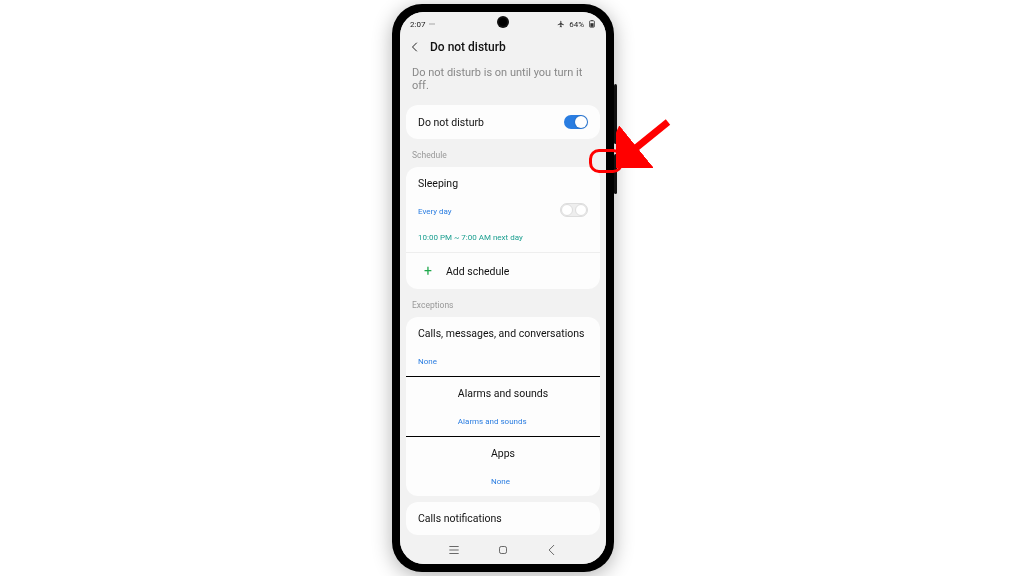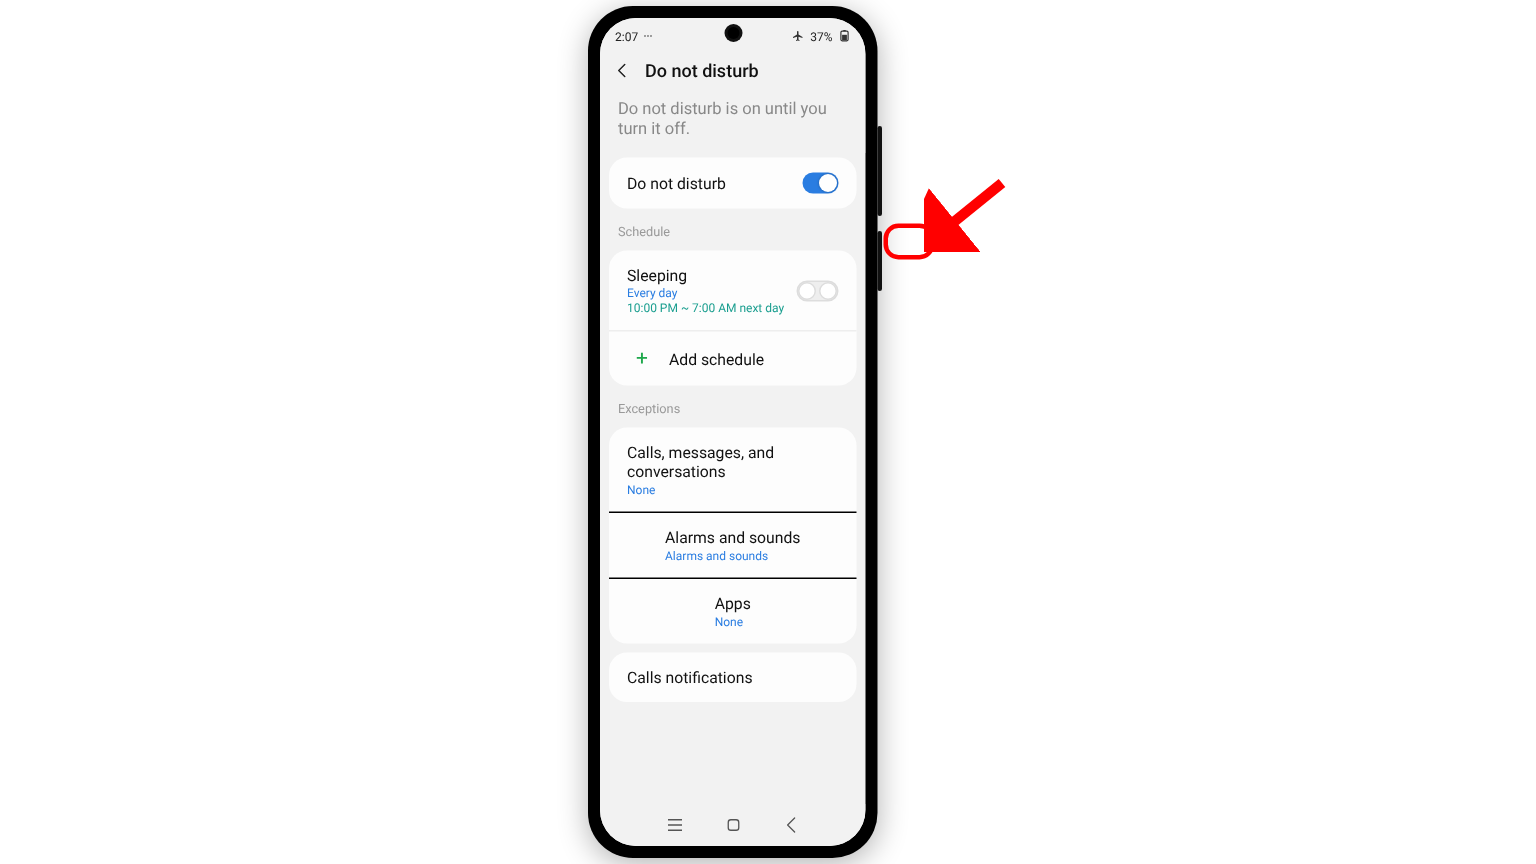--- a/index.html
+++ b/index.html
@@ -9,21 +9,21 @@
     height: 576px;
     background: #ffffff;
     font-family: -apple-system, BlinkMacSystemFont, "Segoe UI", Roboto, Helvetica, Arial, sans-serif;
     overflow: hidden;
     position: relative;
   }
   .phone {
     position: absolute;
     left: 392px;
     top: 4px;
-    width: 193px;
+    width: 222px;
     height: 568px;
     background: #000;
     border-radius: 30px;
     box-shadow: 0 4px 20px rgba(0,0,0,0.3);
   }
   .phone-side-btn1 {
     position: absolute;
     right: -3px;
     top: 80px;
     width: 3px;
@@ -126,21 +126,21 @@
     border-top: 1px solid #000000;
     justify-content: center;
   }
   .row-label {
     font-size: 10.5px;
     color: #111;
   }
   .row-sub {
     font-size: 8px;
     color: #2a7de1;
-    margin-top: 1px;
+    margin-top: 17px;
   }
   .row-sub.teal { color: #1a9e8f; text-align: right; }
   .section-header {
     font-size: 8.5px;
     color: #999;
     padding: 8px 12px 4px 12px;
   }
   .toggle {
     width: 24px;
     height: 14px;
@@ -245,21 +245,21 @@
         <svg width="6" height="6" viewBox="0 0 6 6">
             <circle cx="1" cy="3" r="0.7" fill="#888"></circle>
             <circle cx="3" cy="3" r="0.7" fill="#888"></circle>
             <circle cx="5" cy="3" r="0.7" fill="#888"></circle>
           </svg>
       </div>
       <div class="status-right">
         <svg width="8" height="8" viewBox="0 0 24 24">
             <path fill="#333" d="M21 16v-2l-8-5V3.5A1.5 1.5 0 0 0 11.5 2 1.5 1.5 0 0 0 10 3.5V9l-8 5v2l8-2.5V19l-2 1.5V22l3.5-1 3.5 1v-1.5L13 19v-5.5l8 2.5z"></path>
           </svg>
-        <span>37%</span>
+        <span>64%</span>
         <svg width="8" height="8" viewBox="0 0 10 10">
             <rect x="2" y="1" width="6" height="8" rx="1" fill="none" stroke="#333" stroke-width="1"></rect>
             <rect x="3" y="4" width="4" height="4.5" fill="#333"></rect>
             <rect x="4" y="0" width="2" height="1" fill="#333"></rect>
           </svg>
       </div>
     </div>
 
     <div class="title-bar">
       <div class="back-chev">

